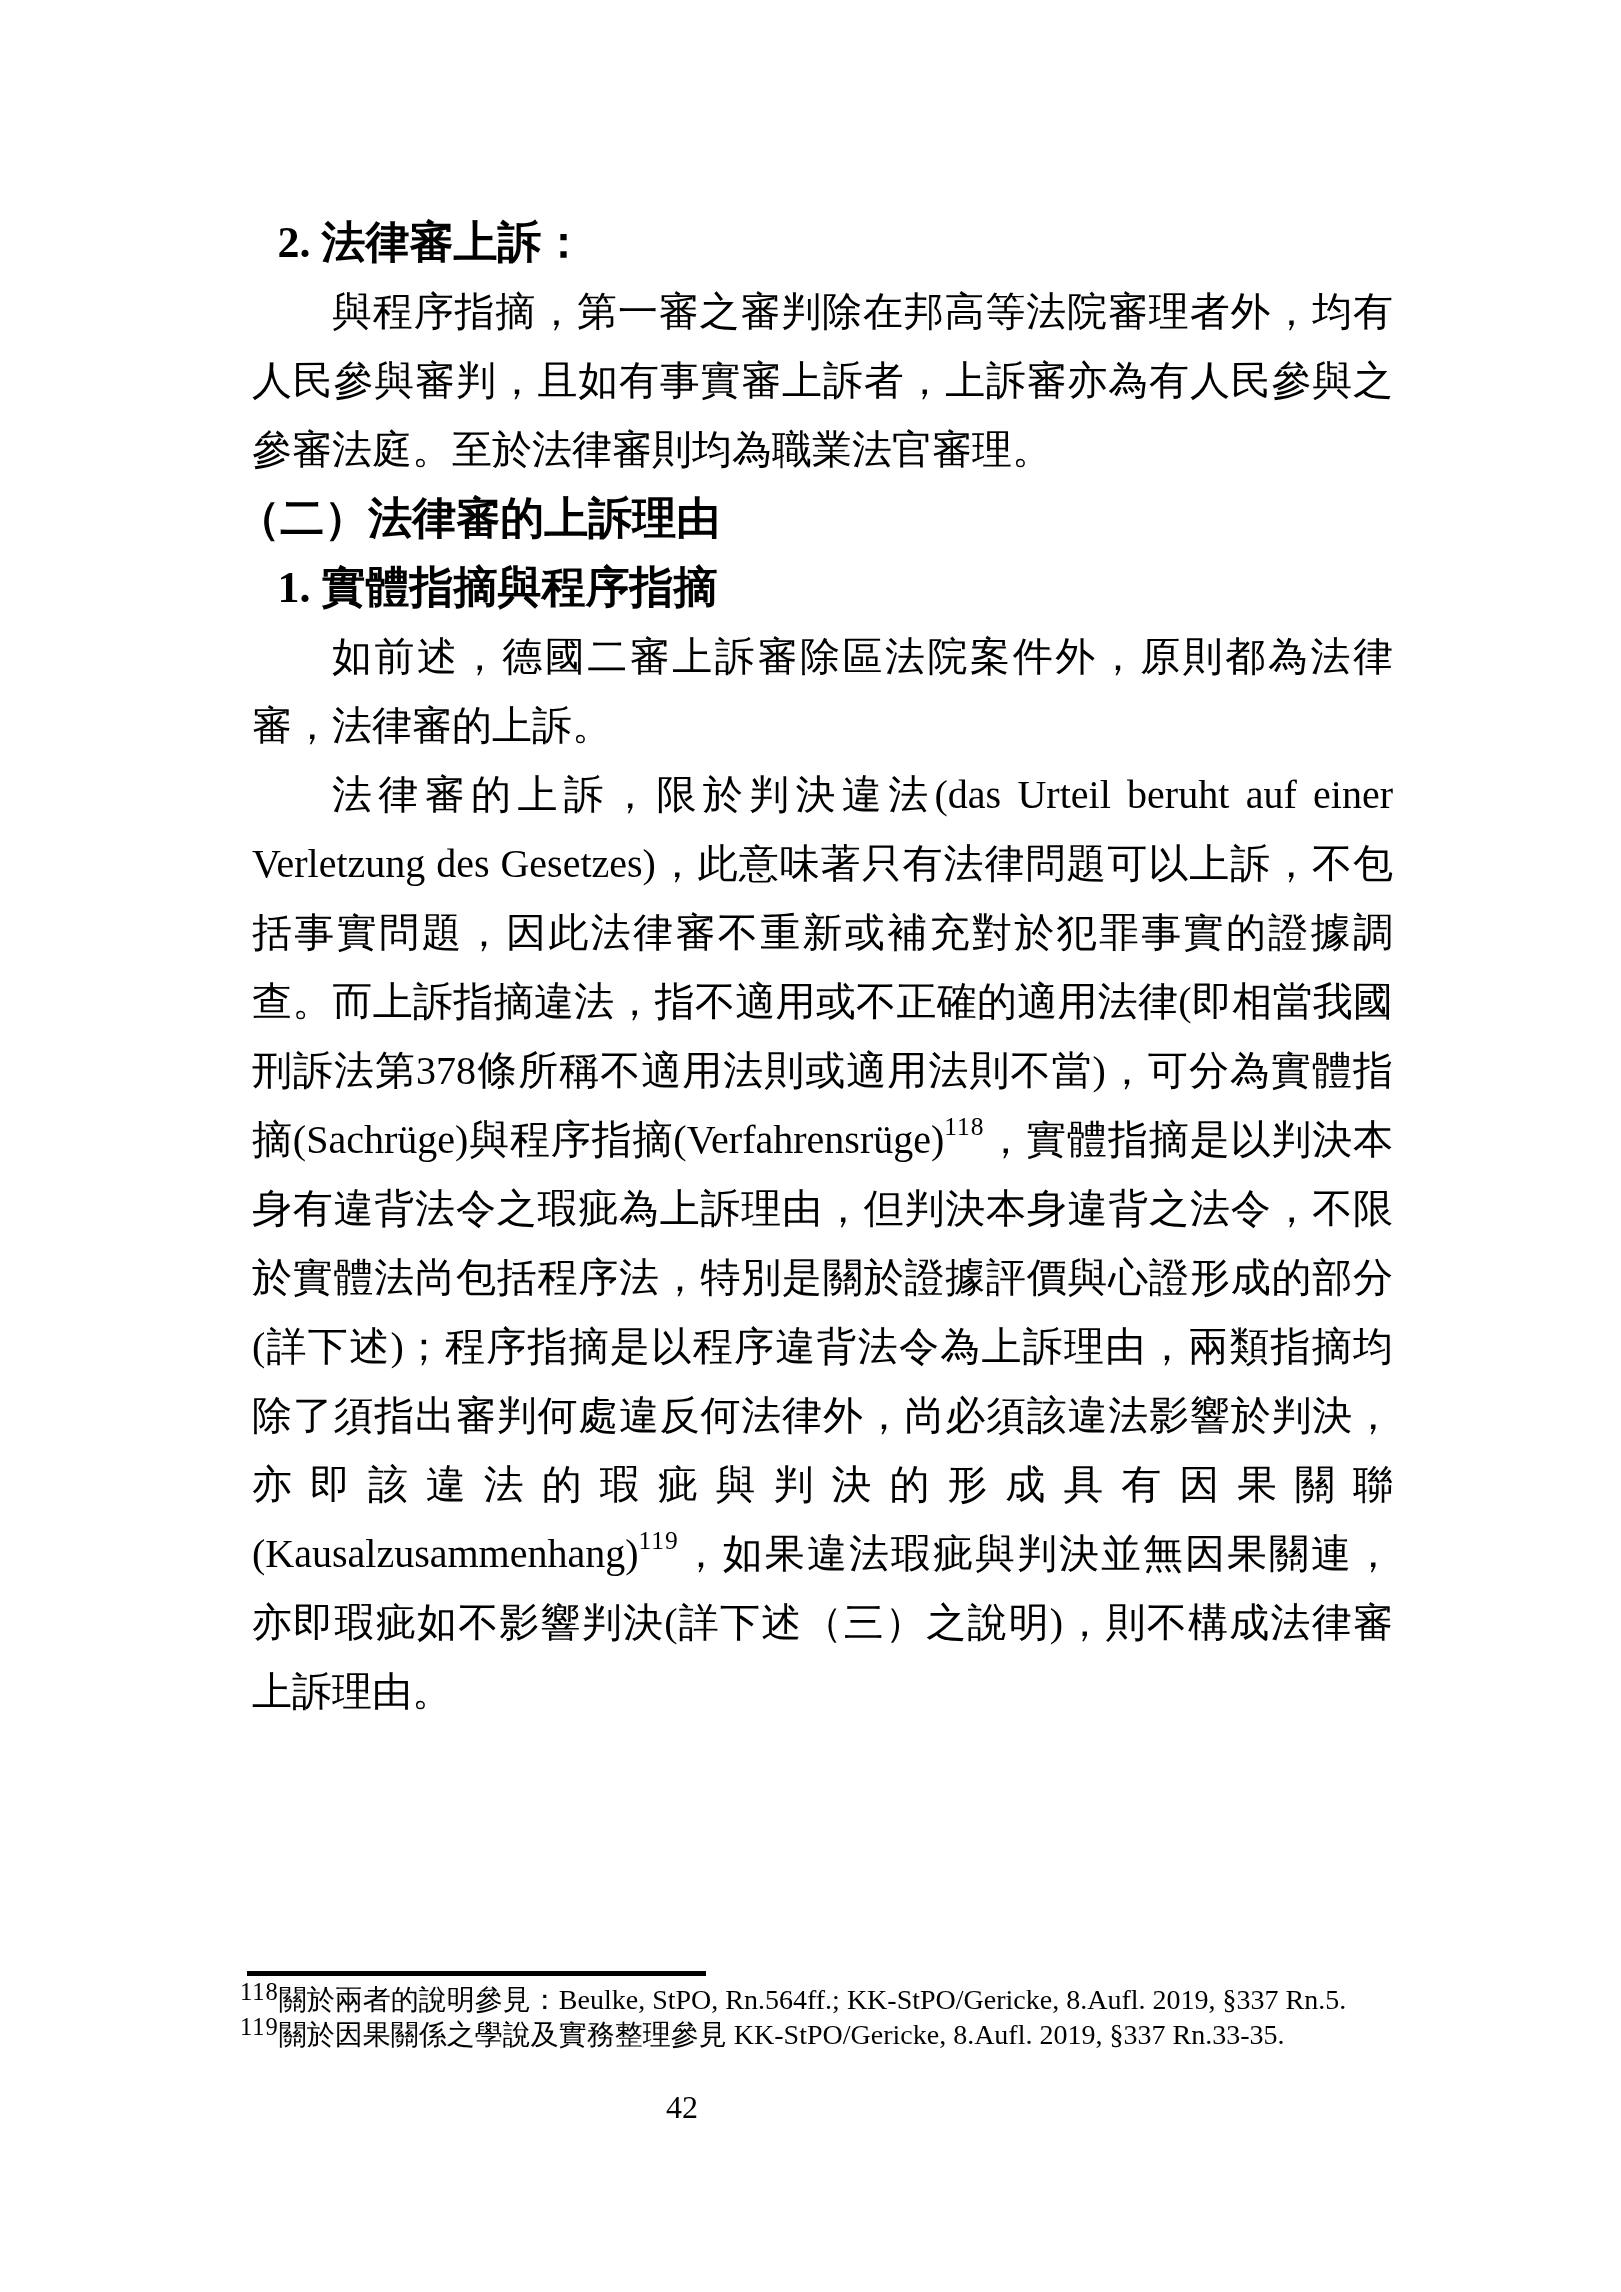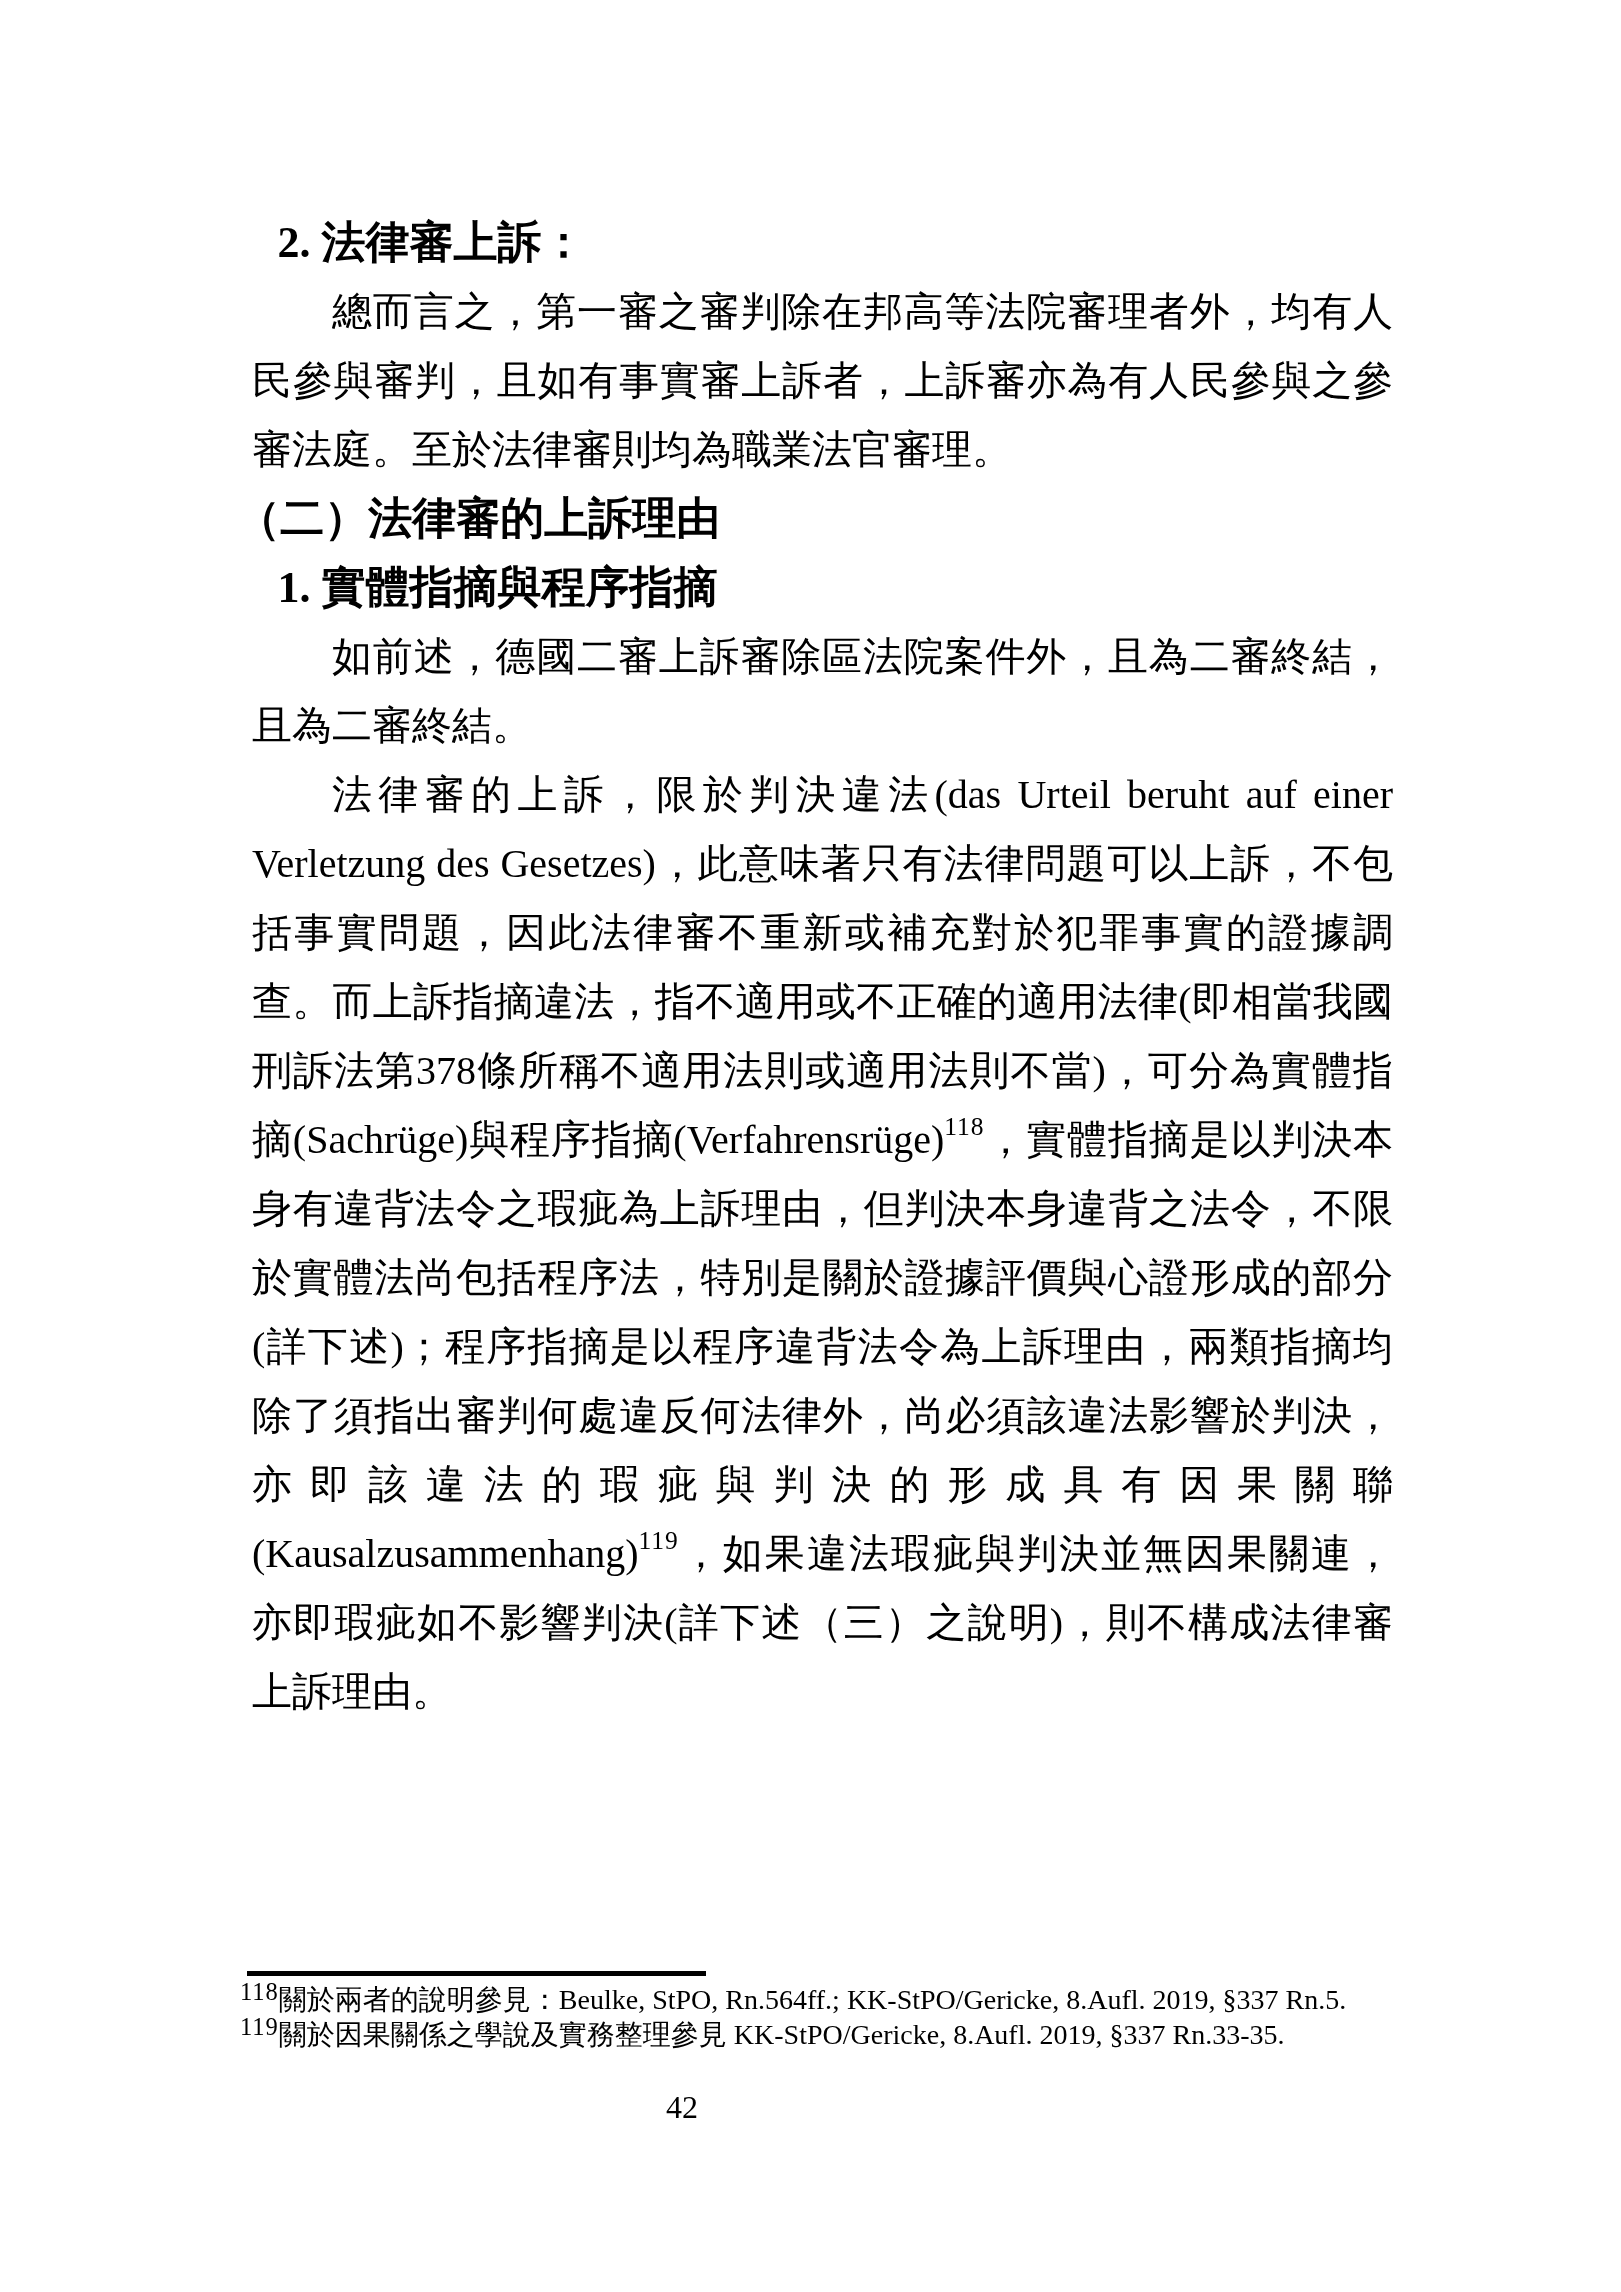--- a/index.html
+++ b/index.html
@@ -91,27 +91,27 @@
 </head>
 <body>
 
 <div class="page">
 
   <div class="content">
 
     <p class="heading-numbered">2. 法律審上訴：</p>
 
 
-    <p class="para">總而言之，第一審之審判除在邦高等法院審理者外，均有人民參與審判，且如有事實審上訴者，上訴審亦為有人民參與之參審法庭。至於法律審則均為職業法官審理。</p>
+    <p class="para">與程序指摘，第一審之審判除在邦高等法院審理者外，均有人民參與審判，且如有事實審上訴者，上訴審亦為有人民參與之參審法庭。至於法律審則均為職業法官審理。</p>
 
     <p class="heading-section">（二）法律審的上訴理由</p>
 
     <p class="heading-numbered">1. 實體指摘與程序指摘</p>
 
-    <p class="para">如前述，德國二審上訴審除區法院案件外，且為二審終結，且為二審終結。</p>
+    <p class="para">如前述，德國二審上訴審除區法院案件外，原則都為法律審，法律審的上訴。</p>
 
     <p class="para"><span>法律審的上訴，限於判決違法(das Urteil beruht auf einer Verletzung des Gesetzes)，此意味著只有法律問題可以上訴，不包括事實問題，因此法律審不重新或補充對於犯罪事實的證據調查。而上訴指摘違法，指不適用或不正確的適用法律(即相當我國刑訴法第378條所稱不適用法則或適用法則不當)，可分為實體指摘(Sachrüge)與程序指摘(Verfahrensrüge)</span><sup class="fn-ref">118</sup><span>，實體指摘是以判決本身有違背法令之瑕疵為上訴理由，但判決本身違背之法令，不限於實體法尚包括程序法，特別是關於證據評價與心證形成的部分(詳下述)；程序指摘是以程序違背法令為上訴理由，兩類指摘均除了須指出審判何處違反何法律外，尚必須該違法影響於判決，亦即該違法的瑕疵與判決的形成具有因果關聯(Kausalzusammenhang)</span><sup class="fn-ref">119</sup><span>，如果違法瑕疵與判決並無因果關連，亦即瑕疵如不影響判決(詳下述（三）之說明)，則不構成法律審上訴理由。</span></p>
 
   </div>
 
   <div class="footnote-sep"></div>
 
   <div class="footnotes">
     <p class="footnote"><sup class="fn-marker">118</sup><span>關於兩者的說明參見：Beulke, StPO, Rn.564ff.; KK-StPO/Gericke, 8.Aufl. 2019, §337 Rn.5.</span></p>
     <p class="footnote"><sup class="fn-marker">119</sup><span>關於因果關係之學說及實務整理參見 KK-StPO/Gericke, 8.Aufl. 2019, §337 Rn.33-35.</span></p>

